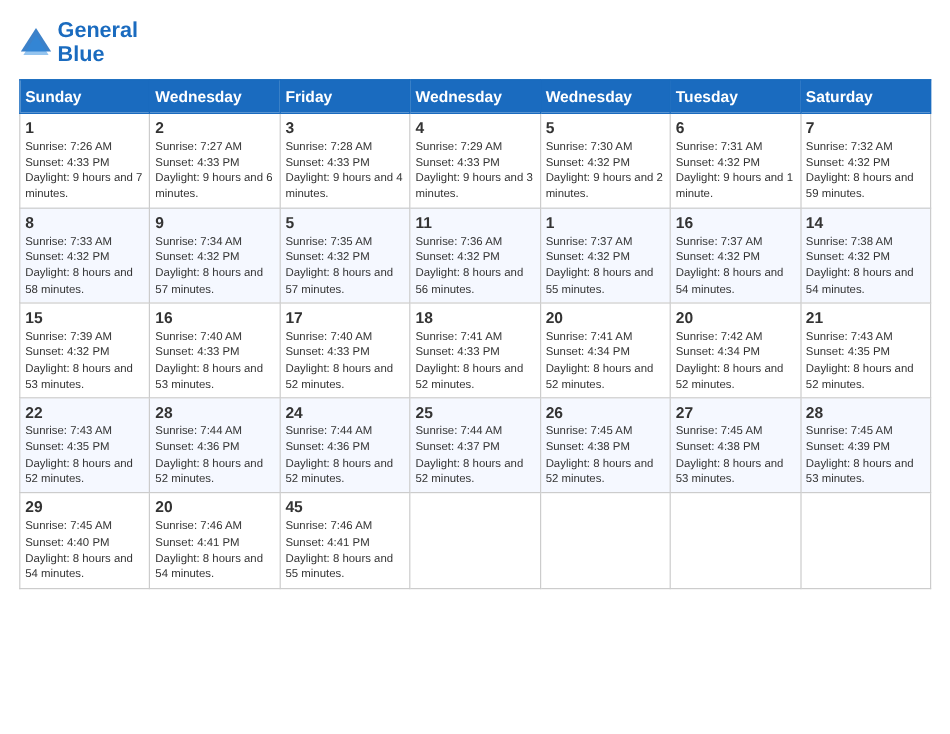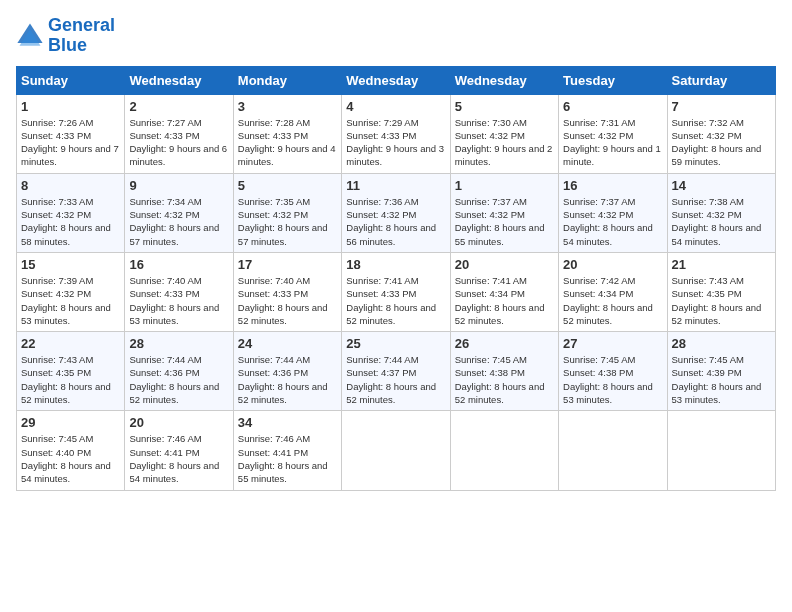--- a/index.html
+++ b/index.html
@@ -105,21 +105,21 @@
     <div class="month-title"></div>
     <div class="location-title"></div>
   </div>
 </div>
 
 <table class="calendar">
   <thead>
     <tr>
       <th>Sunday</th>
       <th>Wednesday</th>
-      <th>Monday</th>
+      <th>Friday</th>
       <th>Wednesday</th>
       <th>Wednesday</th>
       <th>Tuesday</th>
       <th>Saturday</th>
     </tr>
   </thead>
   <tbody id="calendar-body">
   <tr>
         <td>
         <span class="day-number">1</span>
@@ -363,21 +363,21 @@
       </td>
         <td>
         <span class="day-number">20</span>
         <div class="day-info">
           Sunrise: 7:46 AM<br>
           Sunset: 4:41 PM<br>
           Daylight: 8 hours and 54 minutes.
         </div>
       </td>
         <td>
-        <span class="day-number">34</span>
+        <span class="day-number">45</span>
         <div class="day-info">
           Sunrise: 7:46 AM<br>
           Sunset: 4:41 PM<br>
           Daylight: 8 hours and 55 minutes.
         </div>
       </td>
         <td class="empty-cell"></td>
         <td class="empty-cell"></td>
         <td class="empty-cell"></td>
         <td class="empty-cell"></td>

